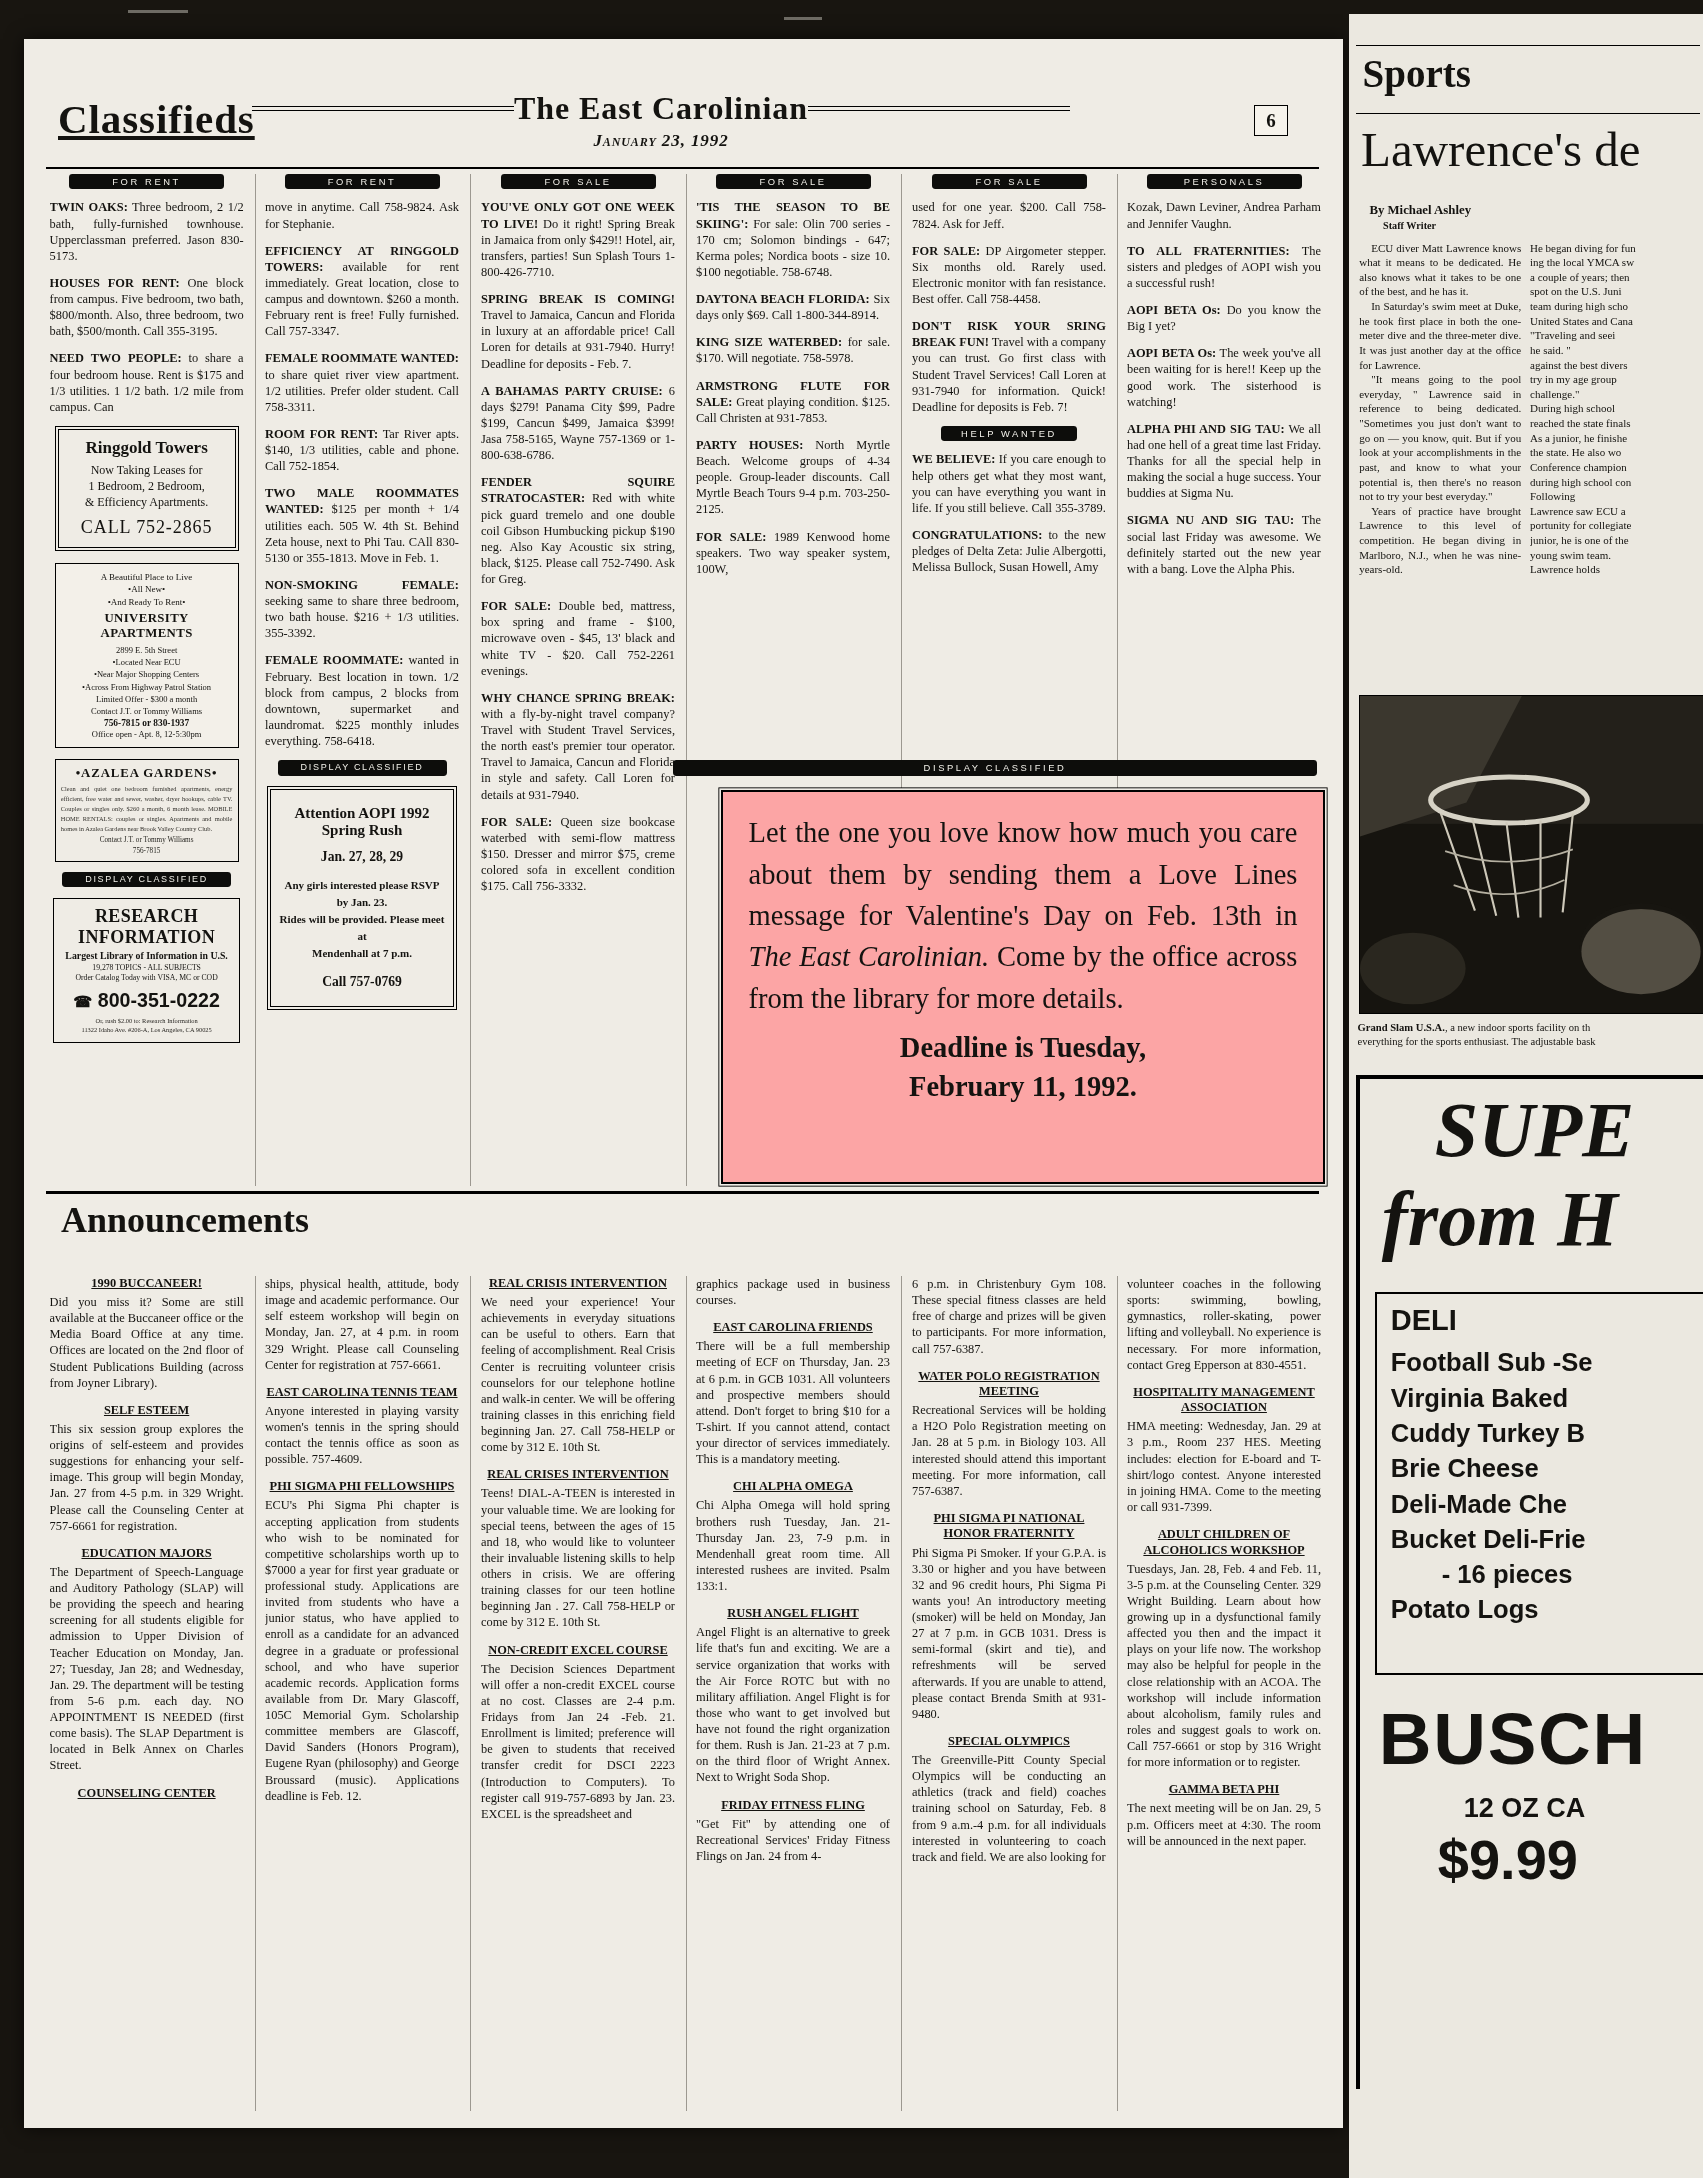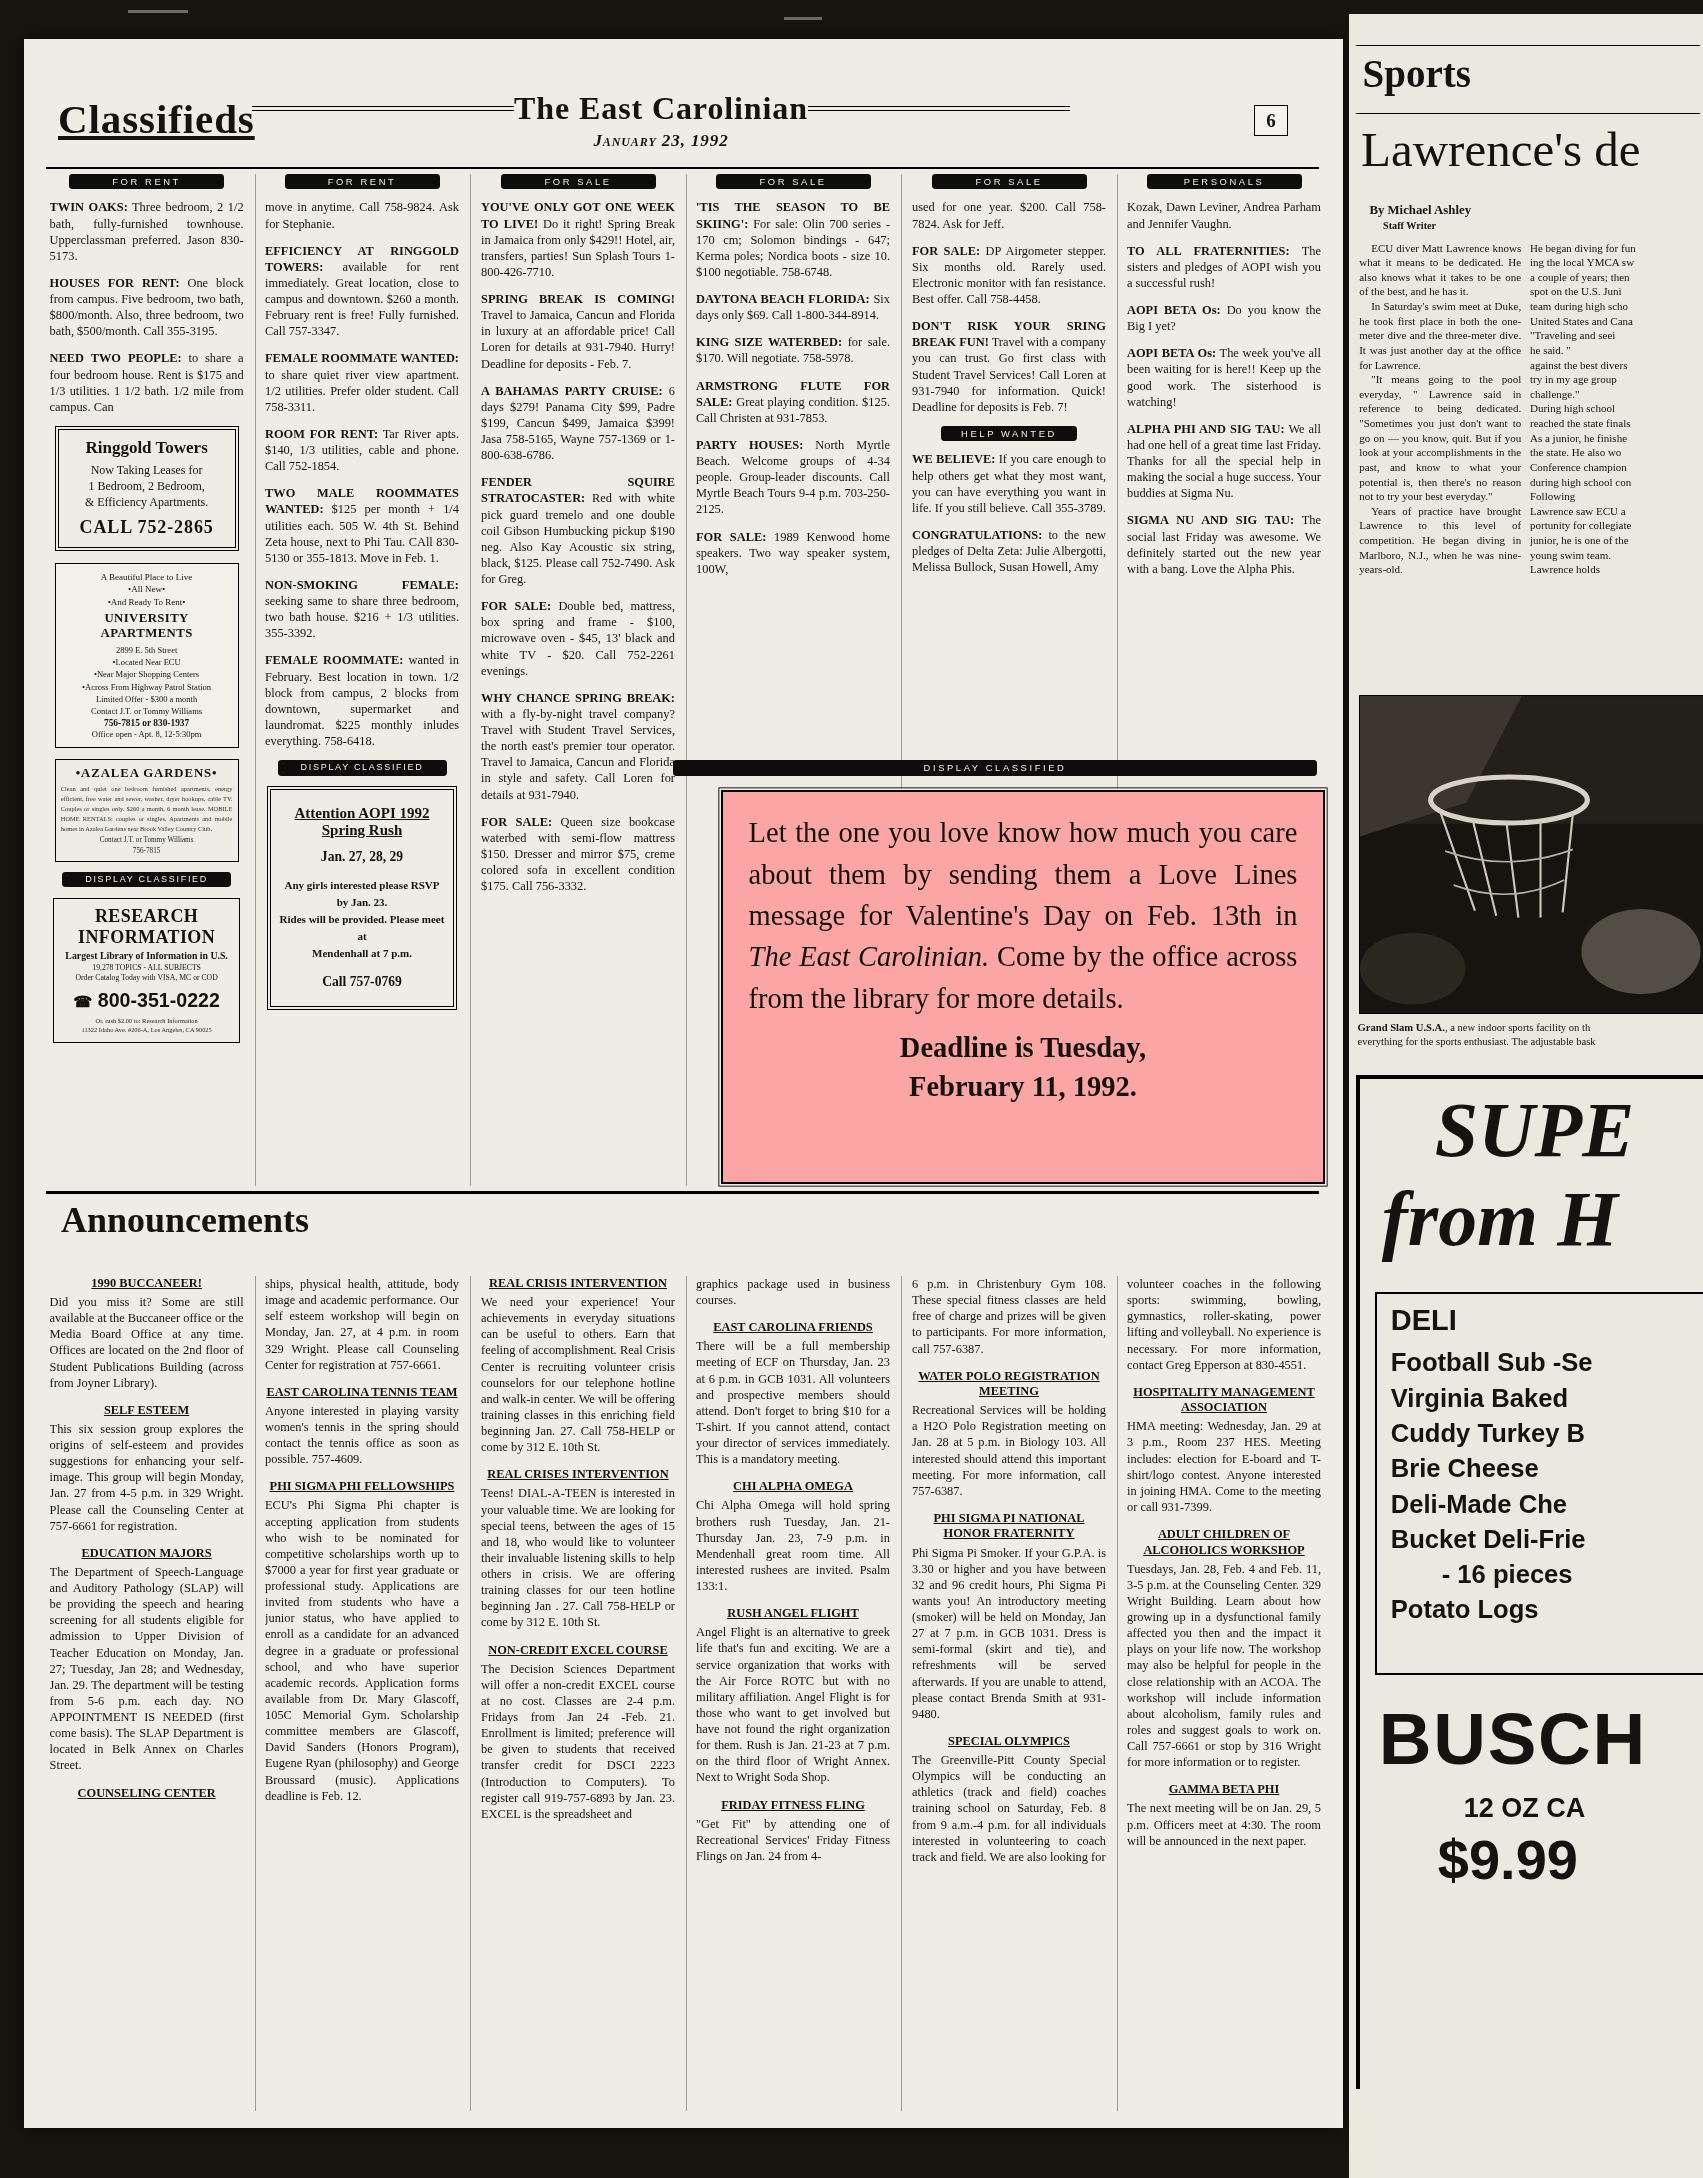--- a/index.html
+++ b/index.html
@@ -30,41 +30,41 @@
   .help-bar{width:136px;height:15.3px;margin:3.4px auto 10.2px;background:#0d0d0b;color:#f3f1ea;border-radius:3.4px;
            font-family:"Liberation Sans",sans-serif;font-size:9.4px;letter-spacing:2.6px;text-align:center;line-height:15.3px;}
   .display-bar{width:169px;height:15.3px;margin:3.4px auto 10.2px;background:#0d0d0b;color:#f3f1ea;border-radius:3.4px;
            font-family:"Liberation Sans",sans-serif;font-size:9px;letter-spacing:1.7px;text-align:center;line-height:15.3px;}
   .vdiv{position:absolute;width:0.9px;background:#57534b;opacity:.55;}
 
   
   .box-ringgold{border:4.3px double #000;padding:7.7px 3.4px 9.4px;text-align:center;margin:1.7px 5.1px 12px;}
   .rg-title{font-size:17px;font-weight:bold;margin-bottom:4.3px;}
   .rg-line{font-size:12px;line-height:1.35;}
-  .rg-call{font-size:18px;font-weight:bold;margin-top:6px;letter-spacing:0.9px;}
+  .rg-call{font-size:18px;font-weight:normal;margin-top:6px;letter-spacing:0.9px;}
   .box-univ{border:0.9px solid #000;padding:6.8px 4.3px;text-align:center;margin:0 5.1px 11px;background:#f3f0e9;}
   .uv-tag{font-size:9px;line-height:1.4;}
   .uv-name{font-size:12.8px;font-weight:bold;margin:2.6px 0;letter-spacing:0.4px;}
   .uv-line{font-size:8.5px;line-height:1.45;}
   .uv-phone{font-size:9.4px;font-weight:bold;}
   .box-azalea{border:0.9px solid #000;padding:6px 5.1px;margin:0 5.1px 10.2px;}
   .az-name{text-align:center;font-size:12.8px;font-weight:bold;letter-spacing:0.9px;margin-bottom:3.4px;}
   .az-text{font-size:6.4px;line-height:1.55;text-align:justify;color:#33312c;}
   .az-contact{font-size:7.2px;text-align:center;margin-top:2.6px;color:#262520;}
   .box-research{border:1.7px solid #000;padding:7.7px 5.1px;text-align:center;margin:0 3.4px;}
   .ri-title{font-size:18px;font-weight:bold;letter-spacing:0.4px;}
   .ri-sub{font-size:9.8px;font-weight:bold;margin:1.7px 0;}
   .ri-l{font-size:7.7px;line-height:1.4;}
   .ri-phone{font-size:19.6px;font-weight:bold;margin:5.1px 0 3.4px;font-family:"Liberation Sans",sans-serif;}
   .ri-phone .ph-icon{font-size:15.3px;}
   .ri-s{font-size:6.4px;line-height:1.45;color:#2a2824;}
 
   
   .box-aopi{border:4.3px double #000;padding:15.3px 8.5px;text-align:center;margin:3.4px 1.7px 0;}
-  .ao-title{font-size:15px;font-weight:bold;text-decoration:underline;margin-bottom:10.2px;}
+  .ao-title{font-size:15px;font-weight:bold;margin-bottom:10.2px;}
   .ao-dates{font-size:13.6px;font-weight:bold;margin-bottom:12px;}
   .ao-line{font-size:11px;font-weight:bold;line-height:1.55;}
   .ao-call{font-size:13.6px;font-weight:bold;margin-top:12px;}
 
   
   .wide-bar{position:absolute;left:649px;top:721px;width:644px;height:16px;background:#0d0d0b;color:#f3f1ea;
             border-radius:3.4px;font-family:"Liberation Sans",sans-serif;font-size:9.4px;letter-spacing:2.6px;
             text-align:center;line-height:16px;}
   .lovelines{position:absolute;left:697px;top:751px;width:600px;height:390px;border:2.6px solid #000;
              background:#fca5a5;box-shadow:0 0 0 1.7px #efece5,0 0 0 2.6px #000;}

